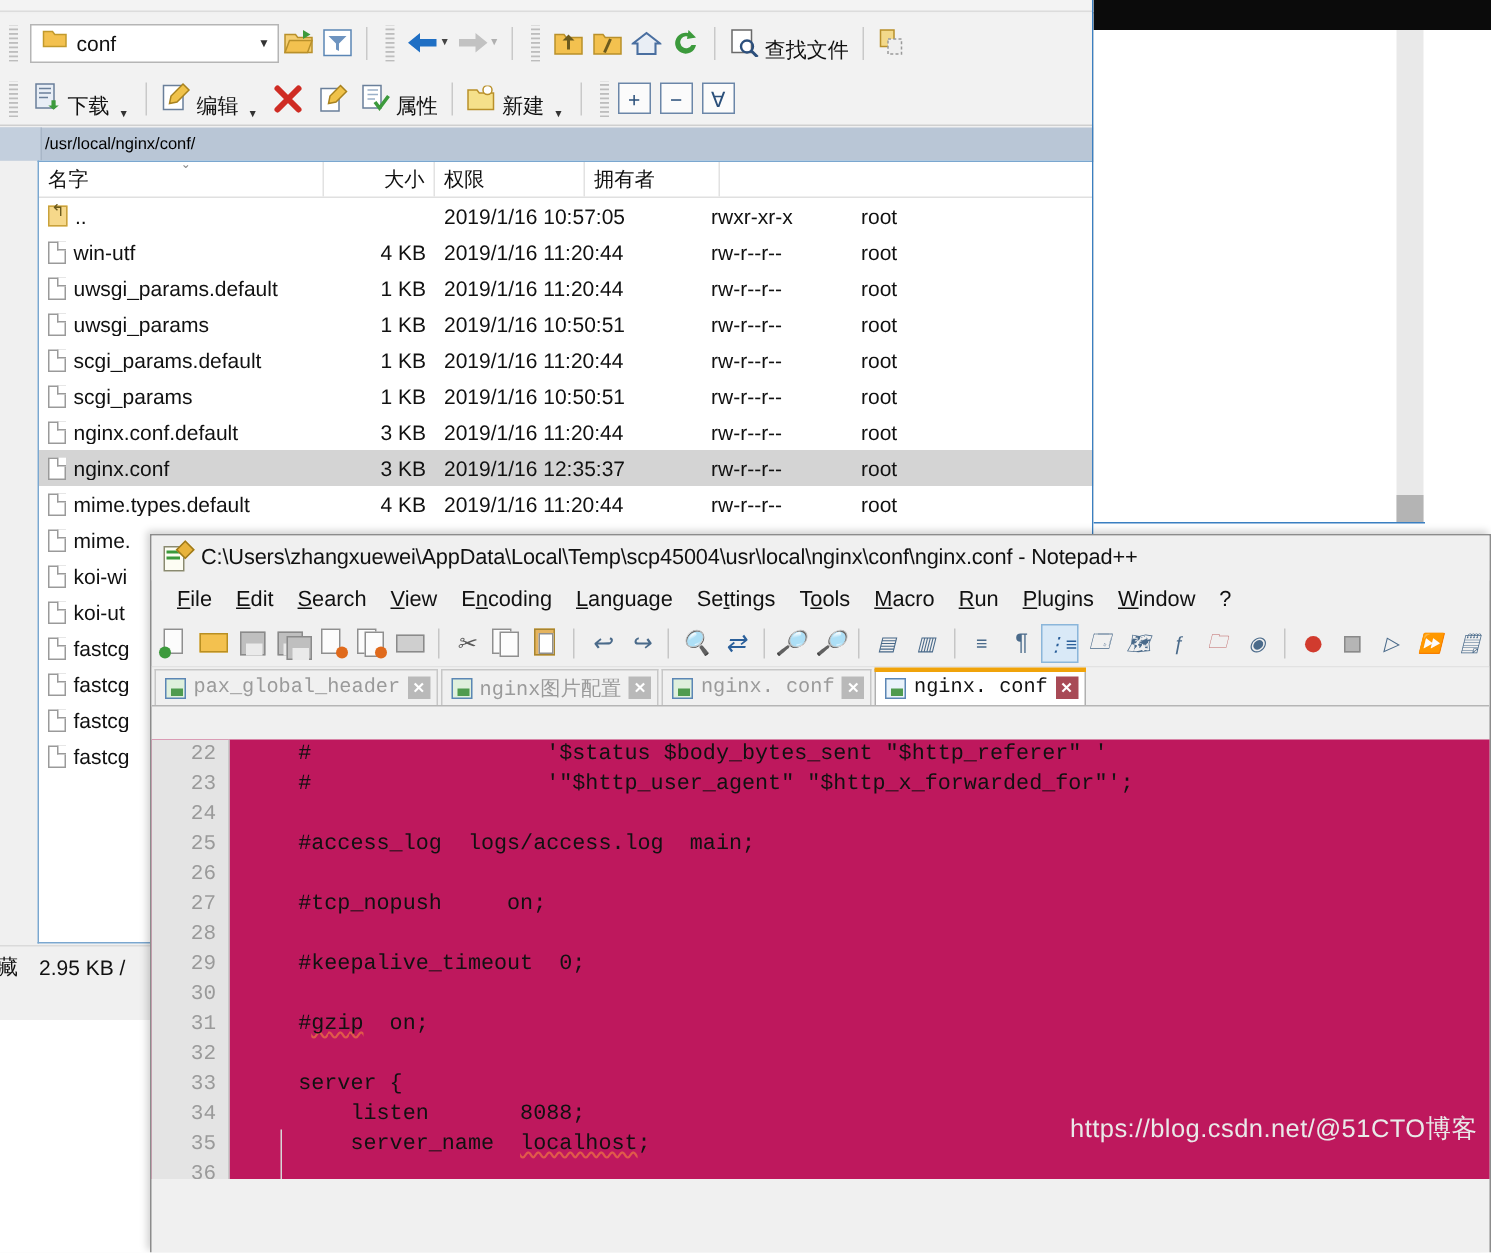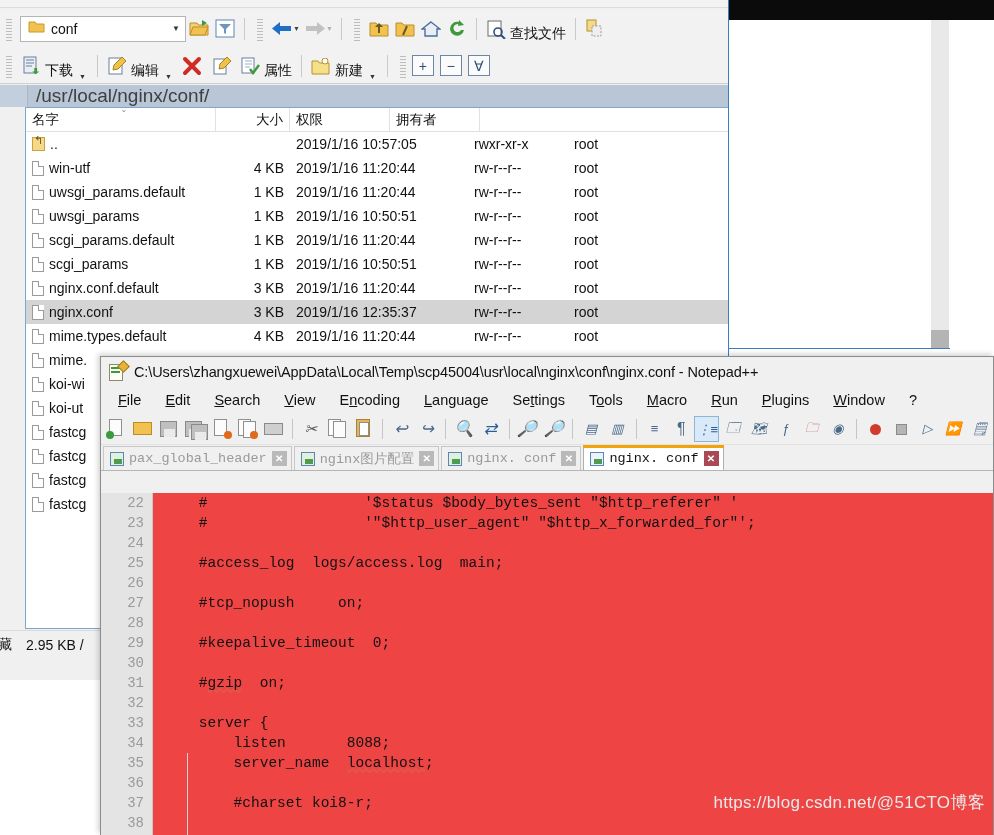--- a/index.html
+++ b/index.html
@@ -72,21 +72,21 @@
   .sqbtn { width:22px; height:21px; border:1px solid #6b86a8; background:#fbfbfb;
            display:flex; align-items:center; justify-content:center;
            font-size:14px; color:#2a4f7a; margin-right:6px; }
 
   
   .addr-bar {
     position:absolute; left:0; top:85px; width:729px; height:22px;
     background:#b9c6d6; display:flex; align-items:center;
   }
   .addr-left { width:28px; height:22px; background:#c3cfdd; border-right:1px solid #a8b6c7;}
-  .addr-text { font-size:19px; color:#404040; margin-left:8px; }
+  .addr-text { font-size:11px; color:#000000; margin-left:2px; }
 
   
   .flist-outer {
     position:absolute; left:25px; top:107px; width:704px; height:522px;
     background:#fff; border:1px solid #7ba7cf; border-right:none;
   }
   .flist-header { display:flex; height:24px; background:#fff; border-bottom:1px solid #e0e0e0;
                   position:relative; }
   .fh { font-size:13.5px; color:#101010; padding:3px 6px 0 6px; position:relative;
         border-right:1px solid #e2e2e2; }
@@ -138,21 +138,21 @@
   .npp-title { height:30px; display:flex; align-items:center; padding-left:8px; background:#f0f0f0;}
   .npp-title .tt { font-size:14.5px; color:#111; margin-left:7px; letter-spacing:-0.1px;}
   .npp-icon { width:18px; height:19px; position:relative; }
   .npp-icon .pad { position:absolute; left:0; top:1px; width:14px; height:17px;
                    background:#fdfdf3; border:1px solid #8a8a70; }
   .npp-icon .grn { position:absolute; left:2px; top:4px; width:9px; height:2px; background:#3c9a3c;}
   .npp-icon .grn2{ position:absolute; left:2px; top:8px; width:9px; height:2px; background:#3c9a3c;}
   .npp-icon .pen { position:absolute; right:-1px; top:-1px; width:9px; height:9px;
                    background:#e8b33a; transform:rotate(45deg); border:1px solid #9d7a1c;}
 
-  .npp-menu { height:26px; display:flex; align-items:center; padding-left:9px; gap:8px; }
+  .npp-menu { height:26px; display:flex; align-items:center; padding-left:9px; gap:0px; }
   .npp-menu .mi { font-size:14.5px; color:#111; padding:0 8px; }
   .npp-menu .mi u { text-decoration:underline; }
 
   .npp-toolbar { height:32px; display:flex; align-items:center; padding-left:3px;
                  border-bottom:1px solid #e2e2e2; }
   .ni { width:26px; height:26px; margin-right:1px; position:relative; display:inline-block; }
   .nsep { width:1px; height:20px; background:#c6c6c6; margin:0 5px; }
   .ni.active { background:#d9e9f7; border:1px solid #8bb6da; }
 
   
@@ -190,21 +190,21 @@
   .tab.active { background:#fff; border-color:#b0b0b0; }
   .tab.active .tlabel { color:#111; }
   .tab.active .tclose { background:#a84a56; }
   .tab.active:before { content:""; position:absolute; left:-1px; right:-1px; top:-2px; height:3px;
                        background:#f0a30a; }
   .tabico { width:14px; height:14px; background:#dff0dd; border:1px solid #5b86b5; position:relative; flex:none;}
   .tabico:after{content:""; position:absolute; left:3px; top:6px; width:8px; height:5px; background:#4f9b4f;}
   .tabico.act { background:#eaf3fb; }
 
   
-  .npp-editor { position:absolute; left:0; top:136px; width:894px; height:343px; background:#ef4444;
+  .npp-editor { position:absolute; left:0; top:136px; width:894px; height:293px; background:#be185d;
                 overflow:hidden; }
   .gutter { position:absolute; left:0; top:0; width:52px; height:343px; background:#e4e4e4;
             border-right:1px solid #c9c9c9; }
   .ln { height:20px; line-height:20px; text-align:right; padding-right:8px;
         font-family:"Liberation Mono", monospace; font-size:14px; color:#9a9a9a; }
   .codearea { position:absolute; left:53px; top:0; right:0; height:343px; padding-left:10px; }
   .cl { height:20px; line-height:20px; font-family:"Liberation Mono", monospace; font-size:14.5px;
         color:#111; white-space:pre; }
   .indent-guide { position:absolute; left:86px; top:260px; width:1px; height:83px;
                   background:#d6d6d6; }

